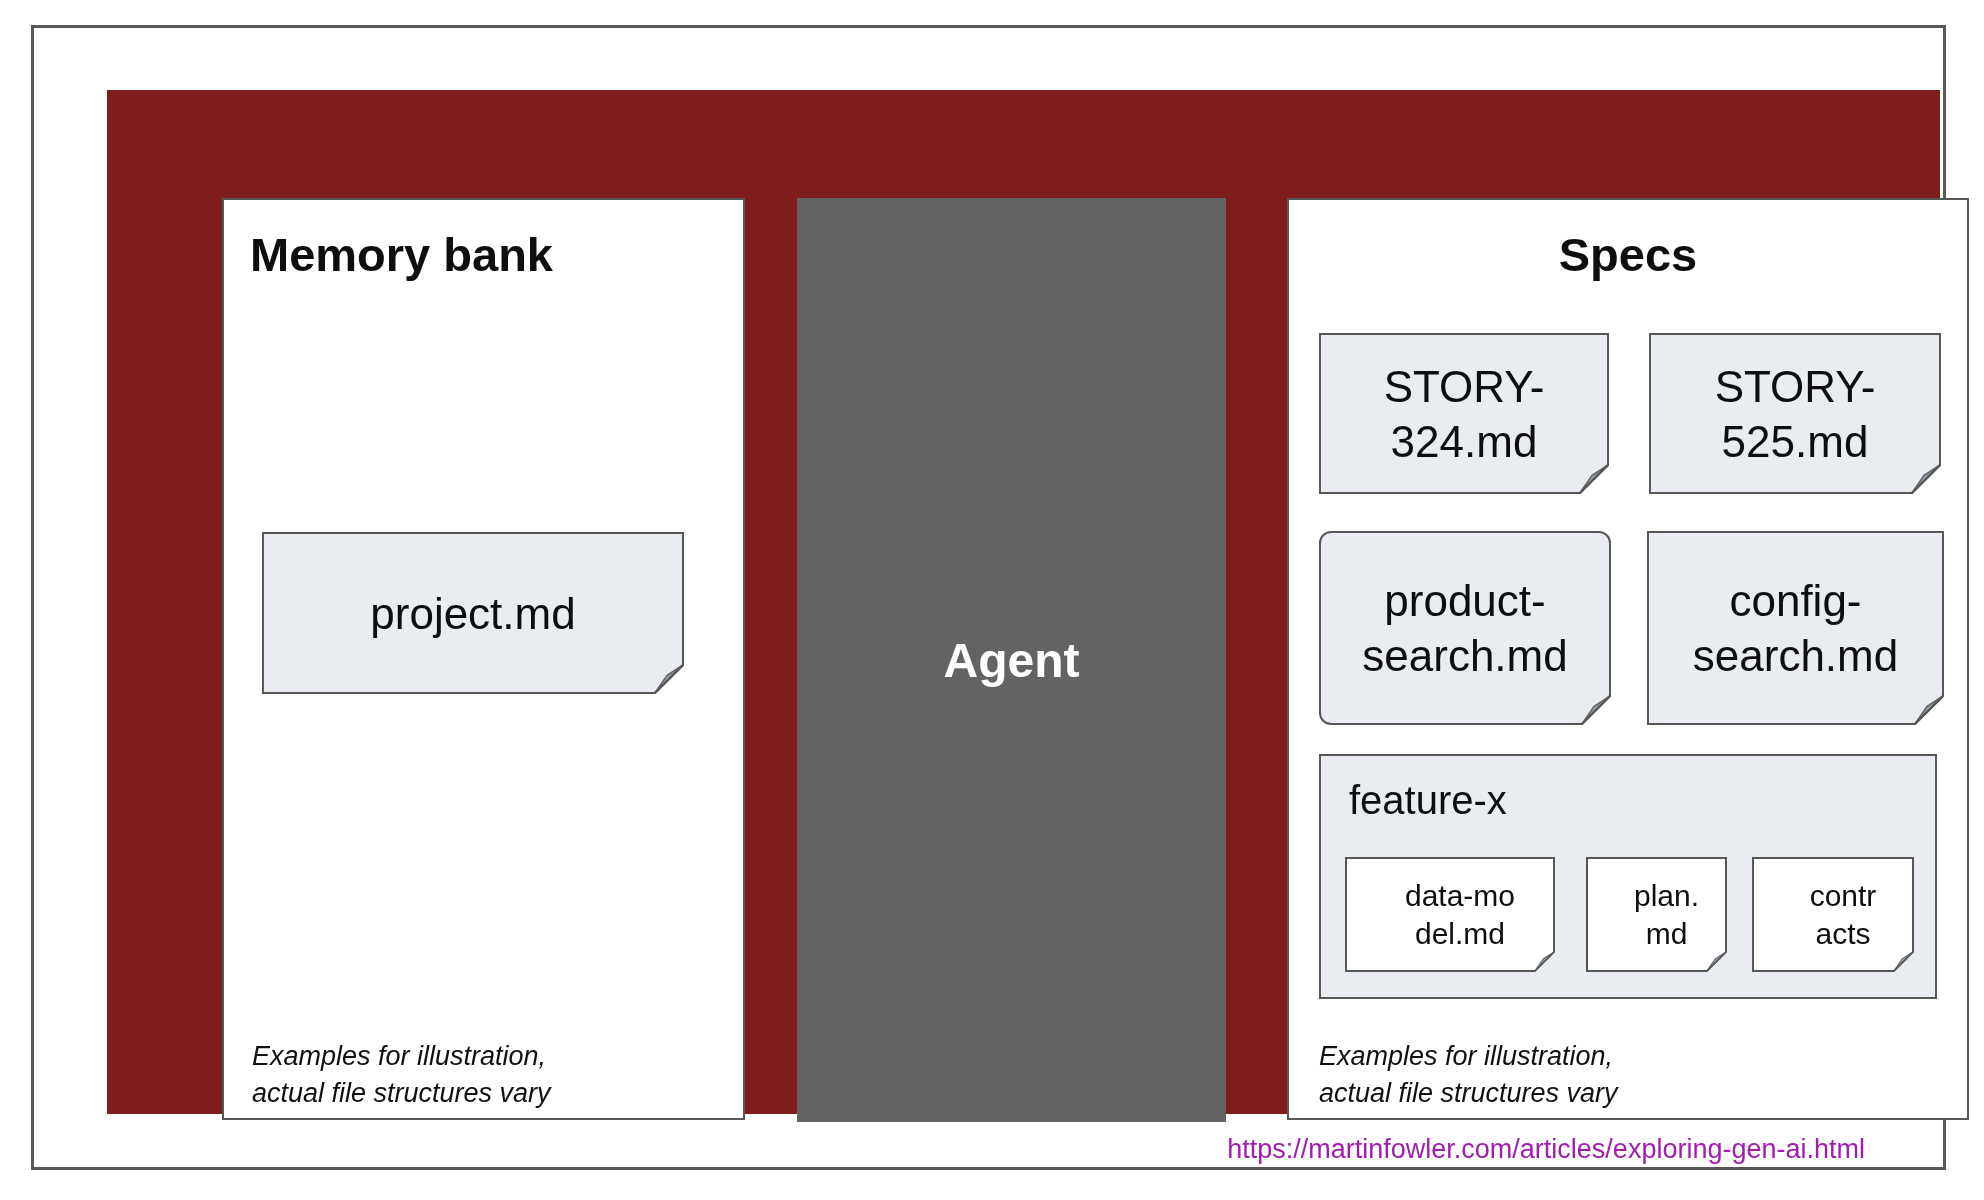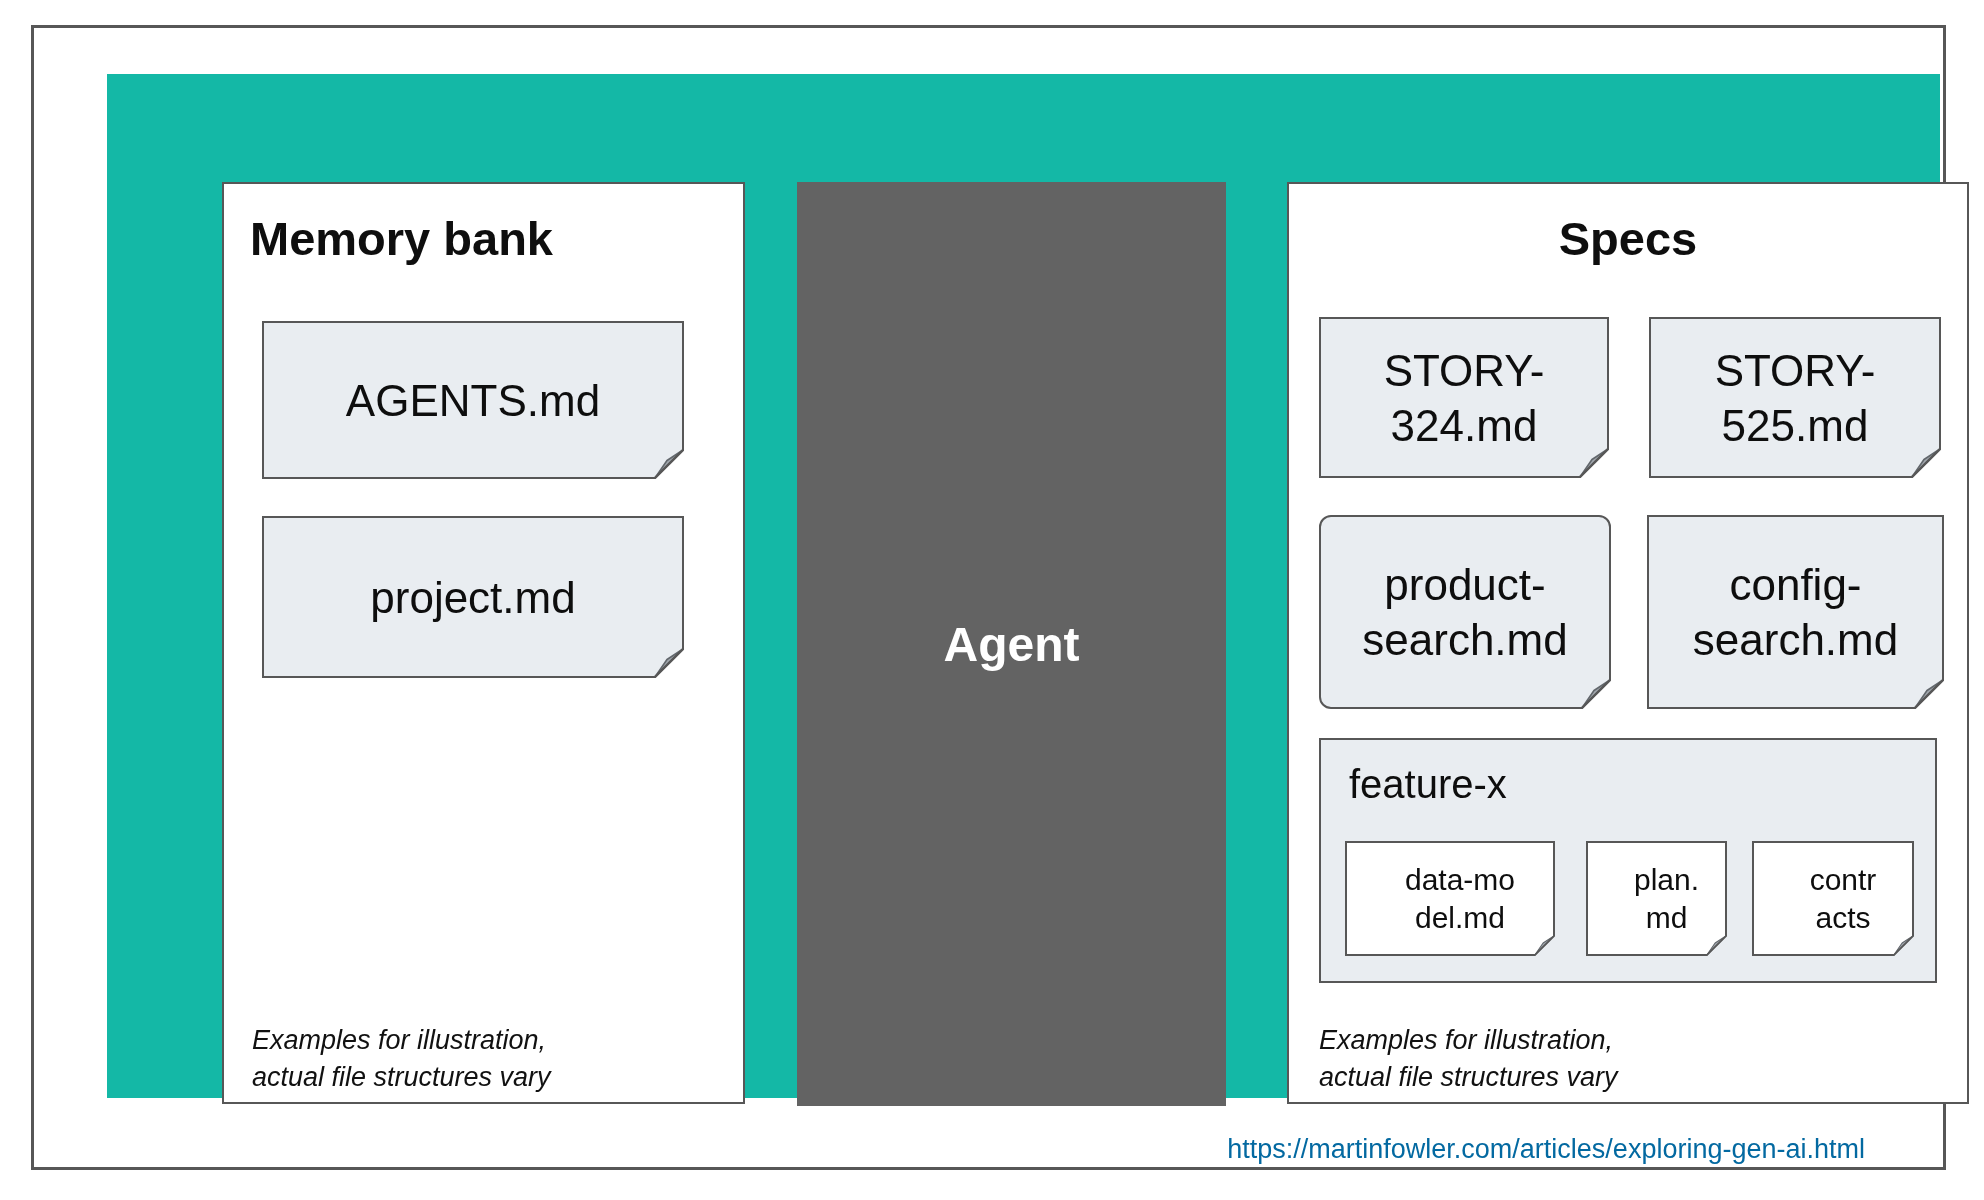--- a/index.html
+++ b/index.html
@@ -6,22 +6,22 @@
   body{
     width:1984px;height:1200px;position:relative;background:#ffffff;
     font-family:"Liberation Sans","DejaVu Sans",sans-serif;color:#141414;
     overflow:hidden;
   }
   .frame{
     position:absolute;left:31px;top:25px;width:1915px;height:1145px;
     border:3px solid #575757;box-sizing:border-box;background:#ffffff;
   }
   .stage{
-    position:absolute;left:73px;top:46px;width:1833px;height:1024px;
-    background:#14b8a6;
+    position:absolute;left:73px;top:62px;width:1833px;height:1024px;
+    background:#7f1d1d;
   }
   .panel{
     position:absolute;top:108px;height:922px;background:#ffffff;
     border:2px solid #575757;box-sizing:border-box;
   }
   .panel--memory{left:115px;width:523px;}
   .panel--specs{left:1180px;width:682px;}
   .panel-title{
     position:absolute;top:26px;margin:0;font-size:47px;font-weight:700;
     line-height:58px;letter-spacing:0;color:#0e0e0e;
@@ -56,21 +56,21 @@
   .feature-label{
     position:absolute;left:28px;top:22px;font-size:40px;color:#0e0e0e;
   }
   .note{
     position:absolute;margin:0;font-size:27px;line-height:37px;
     font-style:italic;white-space:pre-line;color:#111111;
   }
   .panel--memory .note{left:28px;top:838px;}
   .panel--specs .note{left:30px;top:838px;}
   .url-caption{
-    position:absolute;right:78px;top:1106px;font-size:27px;color:#0369a1;margin-left:21px;
+    position:absolute;right:78px;top:1106px;font-size:27px;color:#a21caf;margin-left:21px;
   }
   
   .doc--agents{left:38px;top:137px;width:422px;height:158px;}
   .doc--project{left:38px;top:332px;width:422px;height:162px;}
   .doc--architecture{left:38px;top:526px;width:424px;height:168px;}
   
   .doc--story324{left:30px;top:133px;width:290px;height:161px;}
   .doc--story525{left:360px;top:133px;width:292px;height:161px;}
   .doc--productsearch{left:30px;top:331px;width:292px;height:194px;border-radius:12px;}
   .doc--configloader{left:358px;top:331px;width:297px;height:194px;}
@@ -81,28 +81,20 @@
 </style>
 </head>
 <body>
 
 <div class="frame">
   <div class="stage">
 
     <section class="panel panel--memory">
       <h2 class="panel-title">Memory bank</h2>
 
-      <div class="doc doc--agents">
-        <span class="doc-label">AGENTS.md</span>
-        <svg class="fold" viewBox="0 0 30 30" aria-hidden="true">
-          <path class="fold-out" d="M0,30 L30,0 L30,30 Z"></path>
-          <path class="fold-flap" d="M1,29 L29,1 L13,11.5 Z"></path>
-          <path class="fold-line" d="M0,30 L30,0"></path>
-        </svg>
-      </div>
 
       <div class="doc doc--project">
         <span class="doc-label">project.md</span>
         <svg class="fold" viewBox="0 0 30 30" aria-hidden="true">
           <path class="fold-out" d="M0,30 L30,0 L30,30 Z"></path>
           <path class="fold-flap" d="M1,29 L29,1 L13,11.5 Z"></path>
           <path class="fold-line" d="M0,30 L30,0"></path>
         </svg>
       </div>
 

